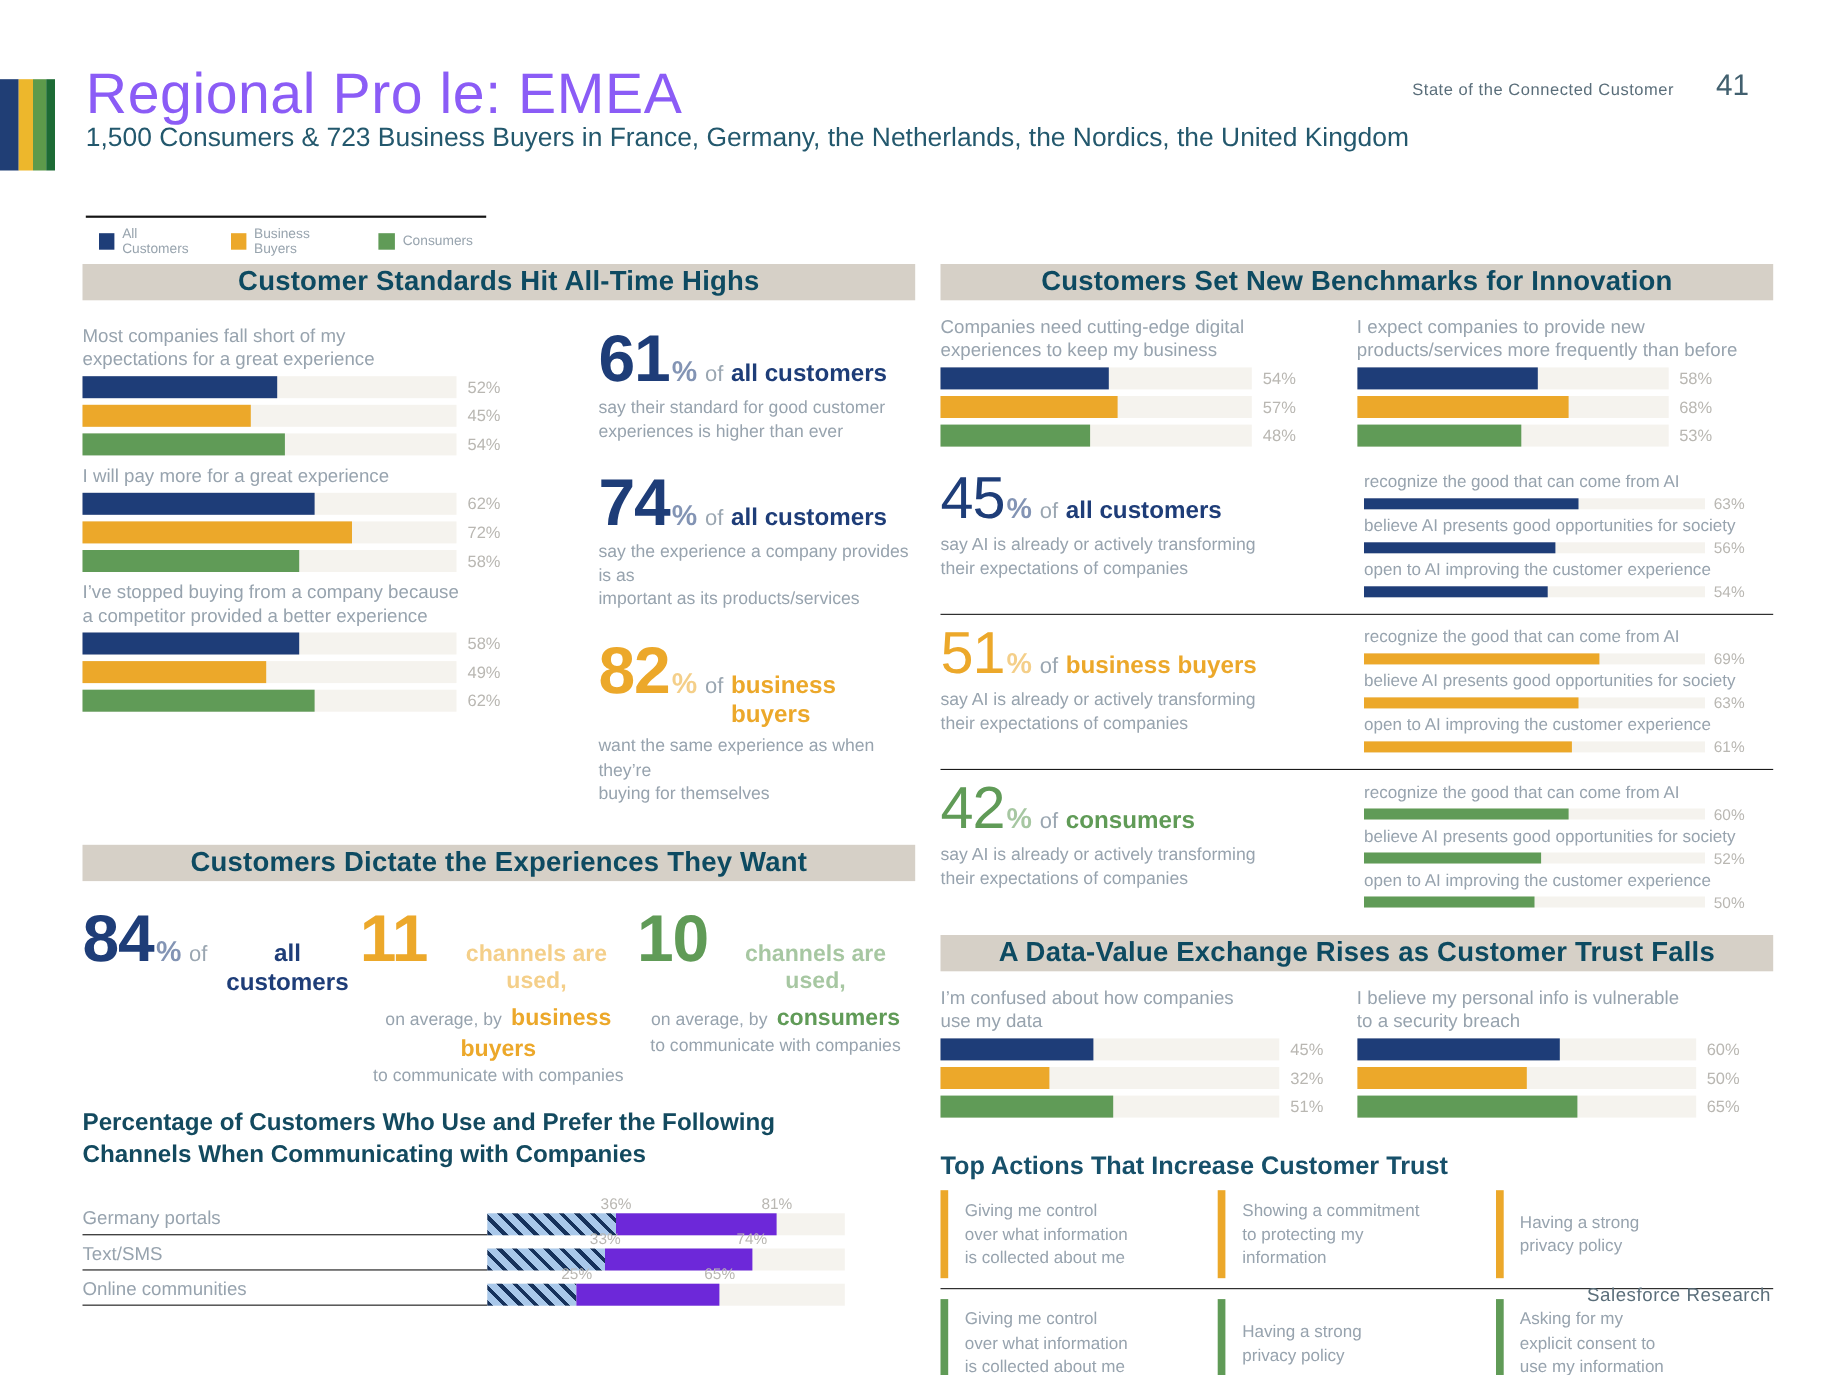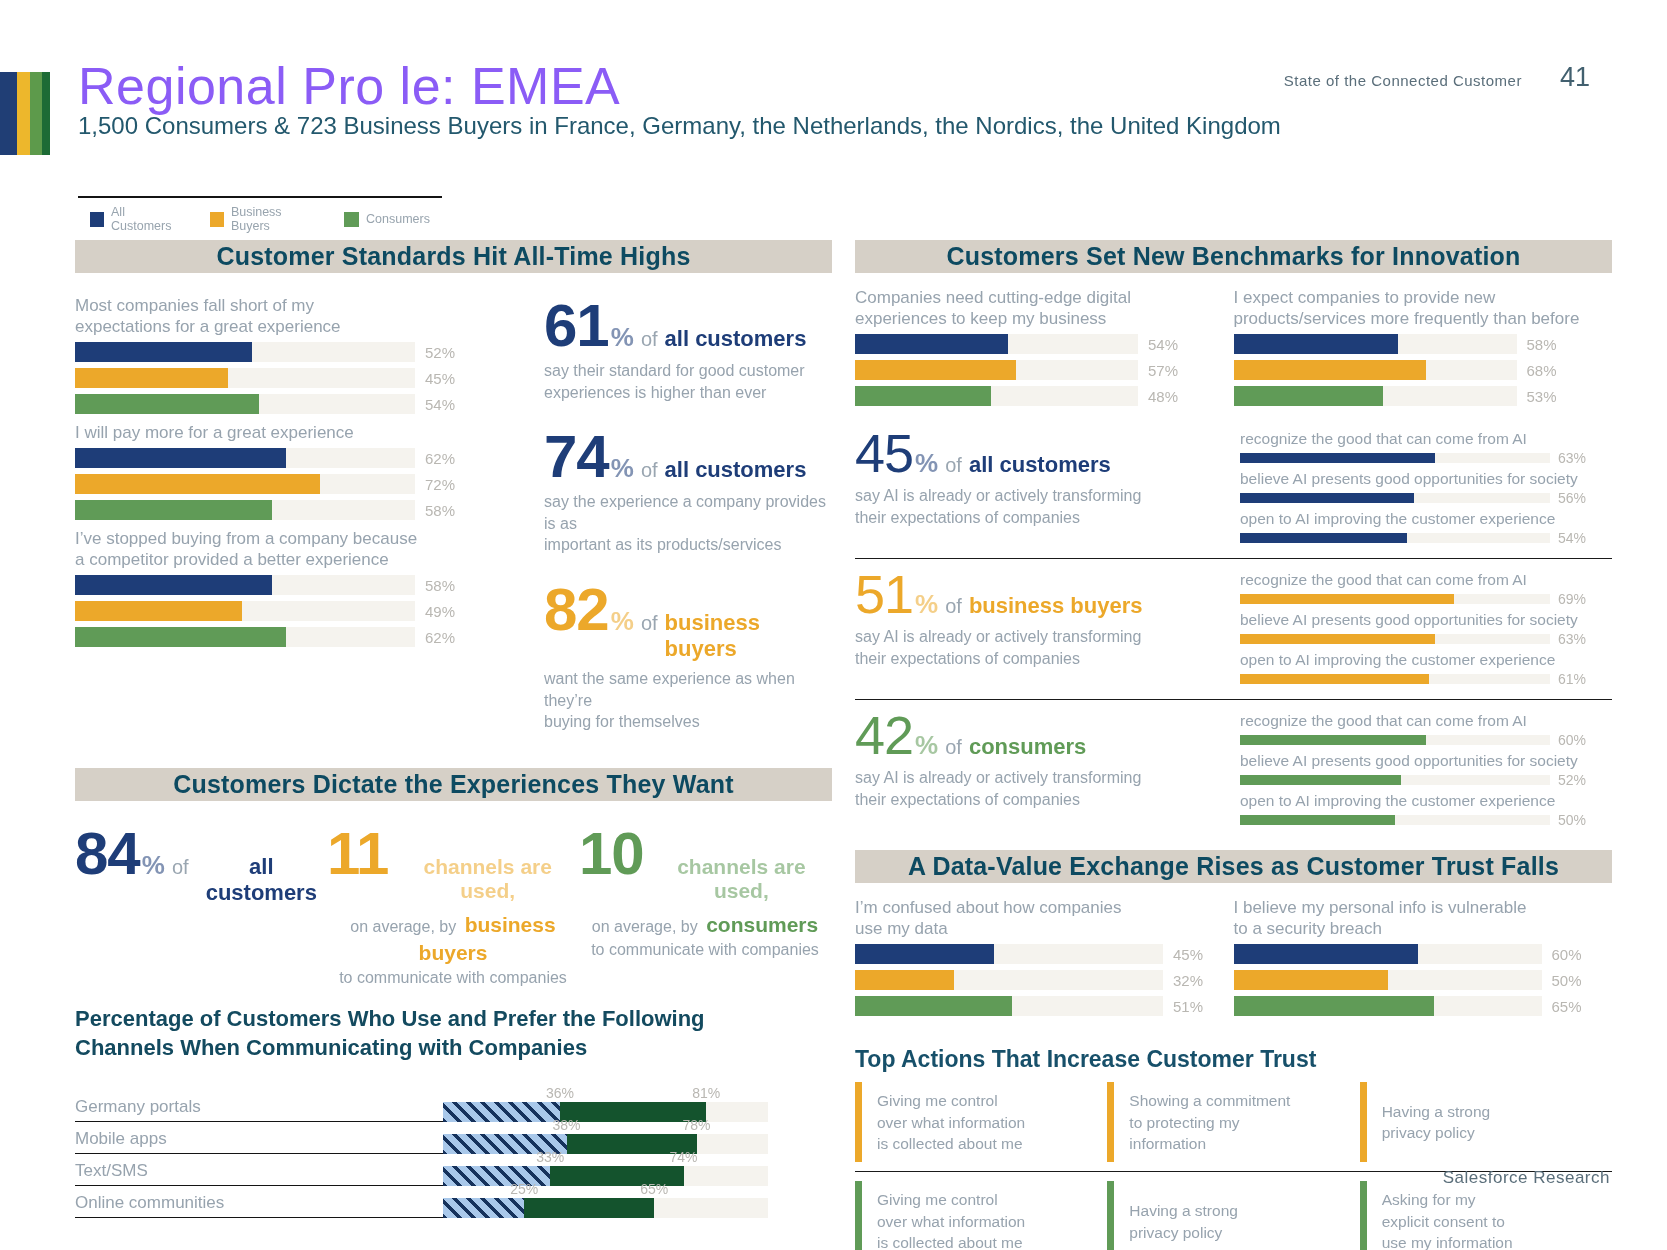--- a/index.html
+++ b/index.html
@@ -76,21 +76,21 @@
   .sdesc2{font-size:16px;color:#97a3ae;line-height:1.35;margin-top:8px;}
   .sdesc2 .who{font-size:21px;margin-left:4px;}
   .chtitle{margin-top:16px;font-size:22px;font-weight:bold;color:#134a5f;line-height:1.3;white-space:pre-line;}
   .channels{margin-top:28px;}
   .chrow{display:flex;align-items:flex-end;height:32px;}
   .chlabel{width:368px;border-bottom:1.5px solid #141414;font-size:17px;color:#97a3ae;padding-bottom:4px;white-space:nowrap;}
   .chnote{font-style:italic;}
   .chbars{width:325px;height:20px;background:#f5f3ee;display:flex;position:relative;}
   .seg{height:100%;position:relative;}
   .seg.prefer{background:repeating-linear-gradient(45deg,#16325c 0 3.5px,#a9c8ea 3.5px 10px);}
-  .seg.totalseg{background:#14532d;}
+  .seg.totalseg{background:#6d28d9;}
   .seglabel{position:absolute;right:0;top:-17px;transform:translateX(50%);font-size:14px;color:#b9b7b2;white-space:nowrap;}
 
   
   .actions-title{margin-top:18px;font-size:23px;font-weight:bold;color:#17506a;}
   .actions-row{display:flex;margin-top:0;padding:9px 0;}
   .actions-row.row1{border-bottom:1.5px solid #1a1a1a;}
   .action{flex:1;display:flex;align-items:center;}
   .accent{width:7px;align-self:stretch;margin-right:15px;}
   .a-bb{background:#eca82a;} .a-con{background:#609b57;}
   .atext{font-size:15.5px;color:#97a3ae;line-height:1.38;white-space:pre-line;padding:8px 0;}
@@ -287,31 +287,20 @@
         <div class="chbars">
           <div class="seg prefer" style="width: 36%;">
               <span class="seglabel">36%</span>
             </div>
           <div class="seg totalseg" style="width: 45%;">
               <span class="seglabel">81%</span>
             </div>
         </div>
       </div>
 
-      <div class="chrow">
-        <div class="chlabel"><span>Mobile apps</span><em class="chnote"></em></div>
-        <div class="chbars">
-          <div class="seg prefer" style="width: 38%;">
-              <span class="seglabel">38%</span>
-            </div>
-          <div class="seg totalseg" style="width: 40%;">
-              <span class="seglabel">78%</span>
-            </div>
-        </div>
-      </div>
 
       <div class="chrow">
         <div class="chlabel"><span>Text/SMS</span><em class="chnote"></em></div>
         <div class="chbars">
           <div class="seg prefer" style="width: 33%;">
               <span class="seglabel">33%</span>
             </div>
           <div class="seg totalseg" style="width: 41%;">
               <span class="seglabel">74%</span>
             </div>

